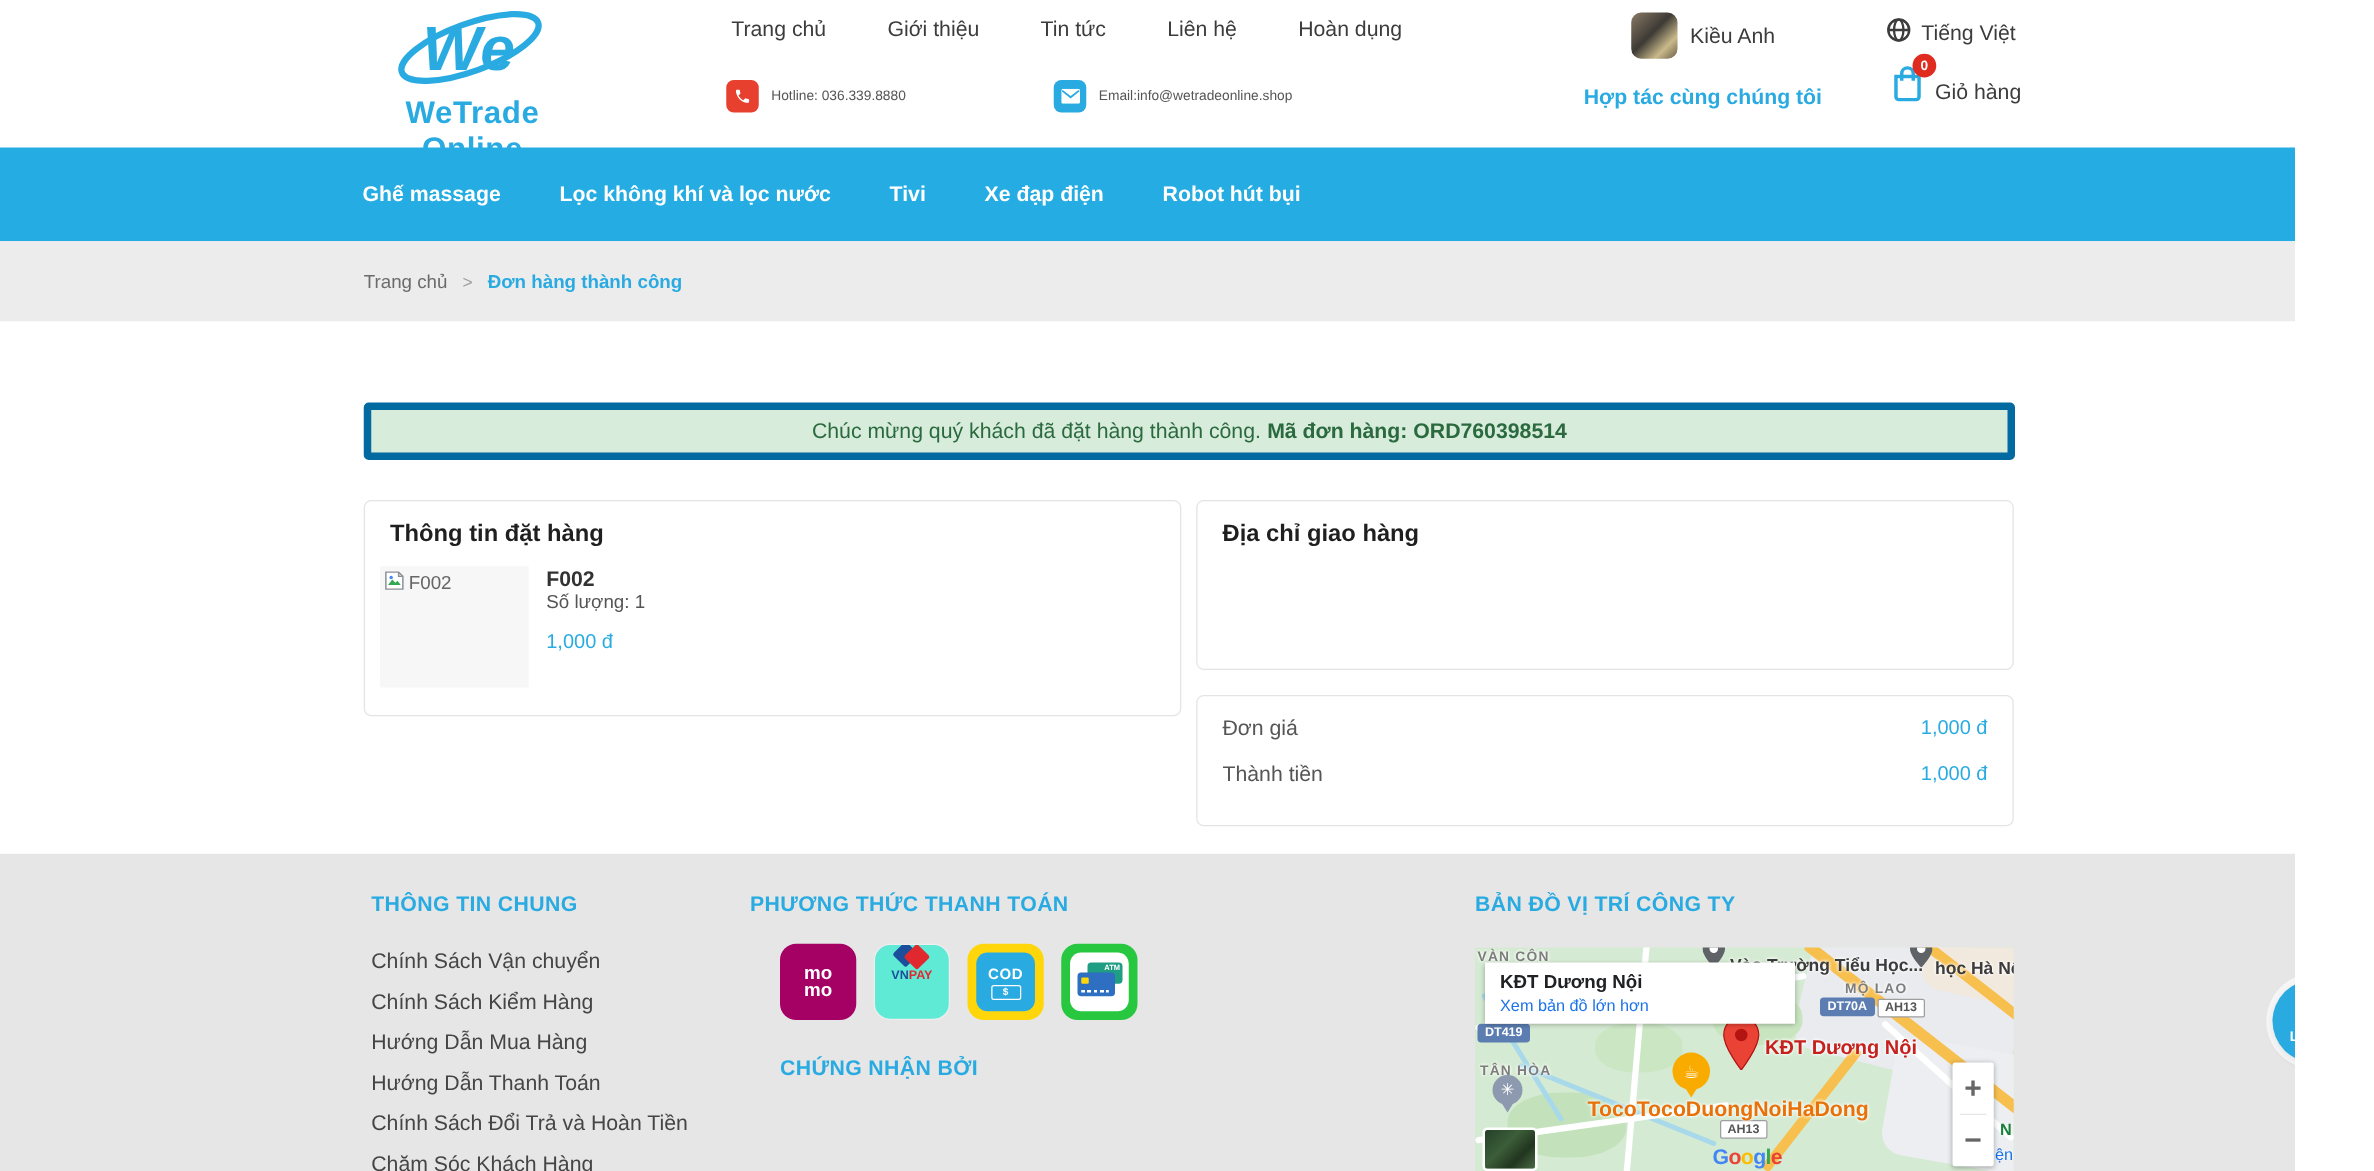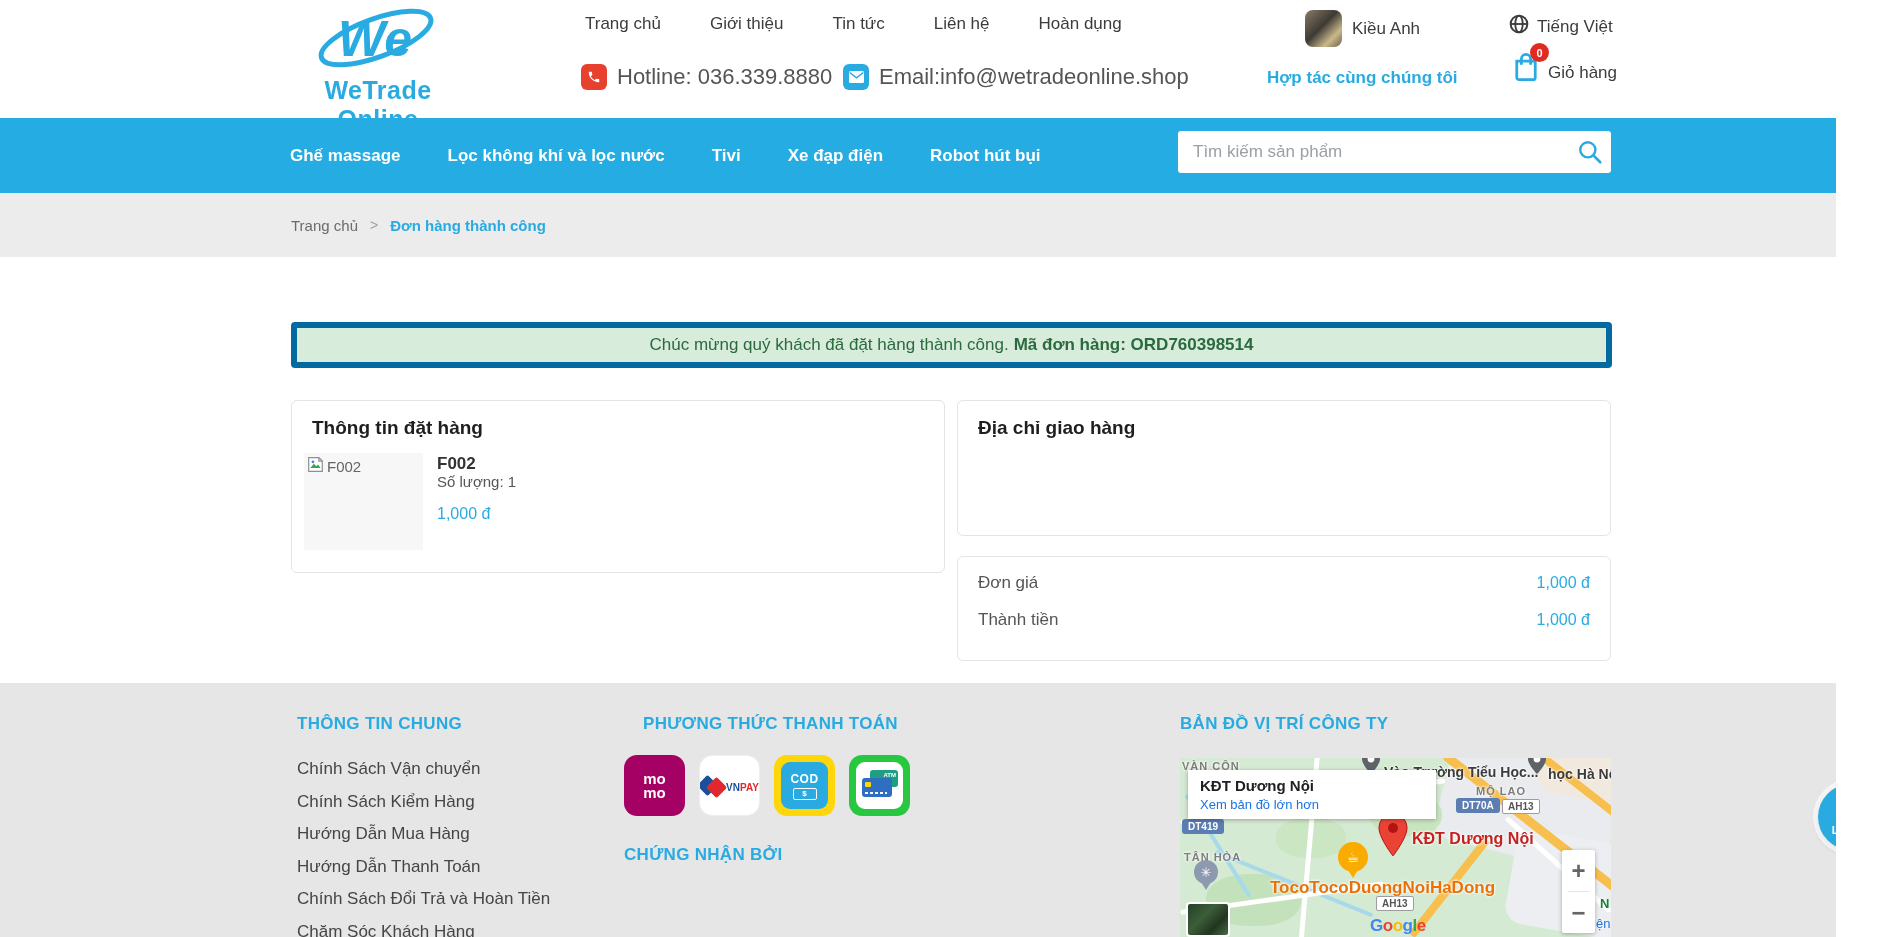--- a/index.html
+++ b/index.html
@@ -7,21 +7,21 @@
   .page{position:relative;width:1836px;height:937px;overflow:hidden;
         font-family:"Liberation Sans","DejaVu Sans",sans-serif;color:#333;}
 
   
   .header{position:absolute;left:0;top:0;width:1899px;height:118px;background:#fff;}
   .logo{position:absolute;left:288px;top:4px;width:180px;height:110px;cursor:pointer;}
   .logo-text{position:absolute;left:2px;top:72px;width:176px;text-align:center;
              font-size:25px;font-weight:bold;color:#29abe2;letter-spacing:0.5px;}
   .topnav{position:absolute;left:585px;top:14px;display:flex;gap:49px;font-size:17px;color:#3c3c3c;}
   .topnav span{cursor:pointer;white-space:nowrap;}
-  .contact-row{position:absolute;top:64px;display:flex;align-items:center;gap:10px;font-size:22px;color:#555;}
+  .contact-row{position:absolute;top:64px;display:flex;align-items:center;gap:10px;font-size:11px;color:#555;}
   .contact-hotline{left:581px;}
   .contact-email{left:843px;}
   .sq-icon{width:26px;height:26px;border-radius:6px;display:flex;align-items:center;justify-content:center;flex:0 0 auto;}
   .sq-red{background:#e8402f;}
   .sq-blue{background:#29abe2;}
   .user-chip{position:absolute;left:1305px;top:10px;display:flex;align-items:center;gap:10px;cursor:pointer;}
   .avatar{width:37px;height:37px;border-radius:8px;
           background:linear-gradient(135deg,#8a7b66 0%,#3d3a35 45%,#c9b98a 75%,#6b5d47 100%);}
   .user-name{font-size:17px;color:#3c3c3c;}
   .partner-link{position:absolute;left:1267px;top:68px;font-size:17px;font-weight:bold;color:#29abe2;cursor:pointer;}
@@ -75,31 +75,31 @@
   .sum-row{position:absolute;left:20px;right:20px;display:flex;justify-content:space-between;align-items:center;}
   .sum-row-0{top:16px;}
   .sum-row-1{top:53px;}
   .sum-label{font-size:17px;color:#555;}
   .sum-value{font-size:16px;color:#29abe2;}
 
   
   .footer{position:absolute;left:0;top:683px;width:1899px;height:254px;background:#e6e6e6;}
   .f-head{position:absolute;font-size:17px;font-weight:bold;color:#29abe2;letter-spacing:0.3px;}
   .fh-info{left:297px;top:31px;}
-  .fh-pay{left:643px;top:31px;}
+  .fh-pay{left:600px;top:31px;}
   .fh-cert{left:624px;top:162px;}
   .fh-map{left:1180px;top:31px;}
   .f-links{position:absolute;left:297px;top:70px;}
   .f-links div{font-size:17px;color:#454545;line-height:32.5px;cursor:pointer;white-space:nowrap;}
 
   .pay-row{position:absolute;left:624px;top:72px;display:flex;gap:14px;}
   .pay{width:61px;height:61px;border-radius:13px;position:relative;overflow:hidden;}
   .pay-momo{background:#a50064;display:flex;flex-direction:column;align-items:center;justify-content:center;}
   .pay-momo div{color:#fff;font-weight:bold;font-size:15px;line-height:14px;}
-  .pay-vnpay{background:#ffffff;border:1px solid #eee;display:flex;flex-direction:row;align-items:center;justify-content:center;}
+  .pay-vnpay{background:#5eead4;border:1px solid #eee;display:flex;flex-direction:column;align-items:center;}
   .vnp-mark{width:26px;height:16px;position:relative;}
   .vnp-b{position:absolute;left:0;top:0;width:15px;height:15px;background:#1b4f9b;transform:rotate(45deg);border-radius:2px;}
   .vnp-r{position:absolute;left:9px;top:2px;width:15px;height:15px;background:#e0282e;transform:rotate(45deg);border-radius:2px;}
   .vnp-text{font-size:10px;font-weight:bold;margin-top:3px;}
   .vnp-text .vn{color:#1b4f9b;} .vnp-text .pay-red{color:#e0282e;}
   .pay-cod{background:#ffd60a;display:flex;align-items:center;justify-content:center;}
   .cod-inner{width:47px;height:47px;border-radius:9px;background:#29abe2;display:flex;flex-direction:column;align-items:center;justify-content:center;color:#fff;}
   .cod-txt{font-size:12px;font-weight:bold;letter-spacing:0.5px;}
   .cod-bill{width:24px;height:12px;border:1.5px solid #fff;border-radius:2px;margin-top:2px;
             display:flex;align-items:center;justify-content:center;font-size:8px;font-weight:bold;}
@@ -232,29 +232,20 @@
   </div>
 
   <div class="mainnav">
     <div class="menu">
       <span>Ghế massage</span>
       <span>Lọc không khí và lọc nước</span>
       <span>Tivi</span>
       <span>Xe đạp điện</span>
       <span>Robot hút bụi</span>
     </div>
-    <div class="searchbox">
-      <input type="text" placeholder="Tìm kiếm sản phẩm" style="">
-      <span class="search-btn">
-        <svg width="26" height="26" viewBox="0 0 24 24">
-            <circle cx="10" cy="10" r="7" fill="none" stroke="#29abe2" stroke-width="2.2"></circle>
-            <path d="M15.5 15.5L21.5 21.5" stroke="#29abe2" stroke-width="2.4" stroke-linecap="round"></path>
-          </svg>
-      </span>
-    </div>
   </div>
 
   <div class="crumbbar">
     <div class="crumbs">
       <span class="crumb-home">Trang chủ</span>
       <span class="crumb-sep">&gt;</span>
       <span class="crumb-cur">Đơn hàng thành công</span>
     </div>
   </div>
 

